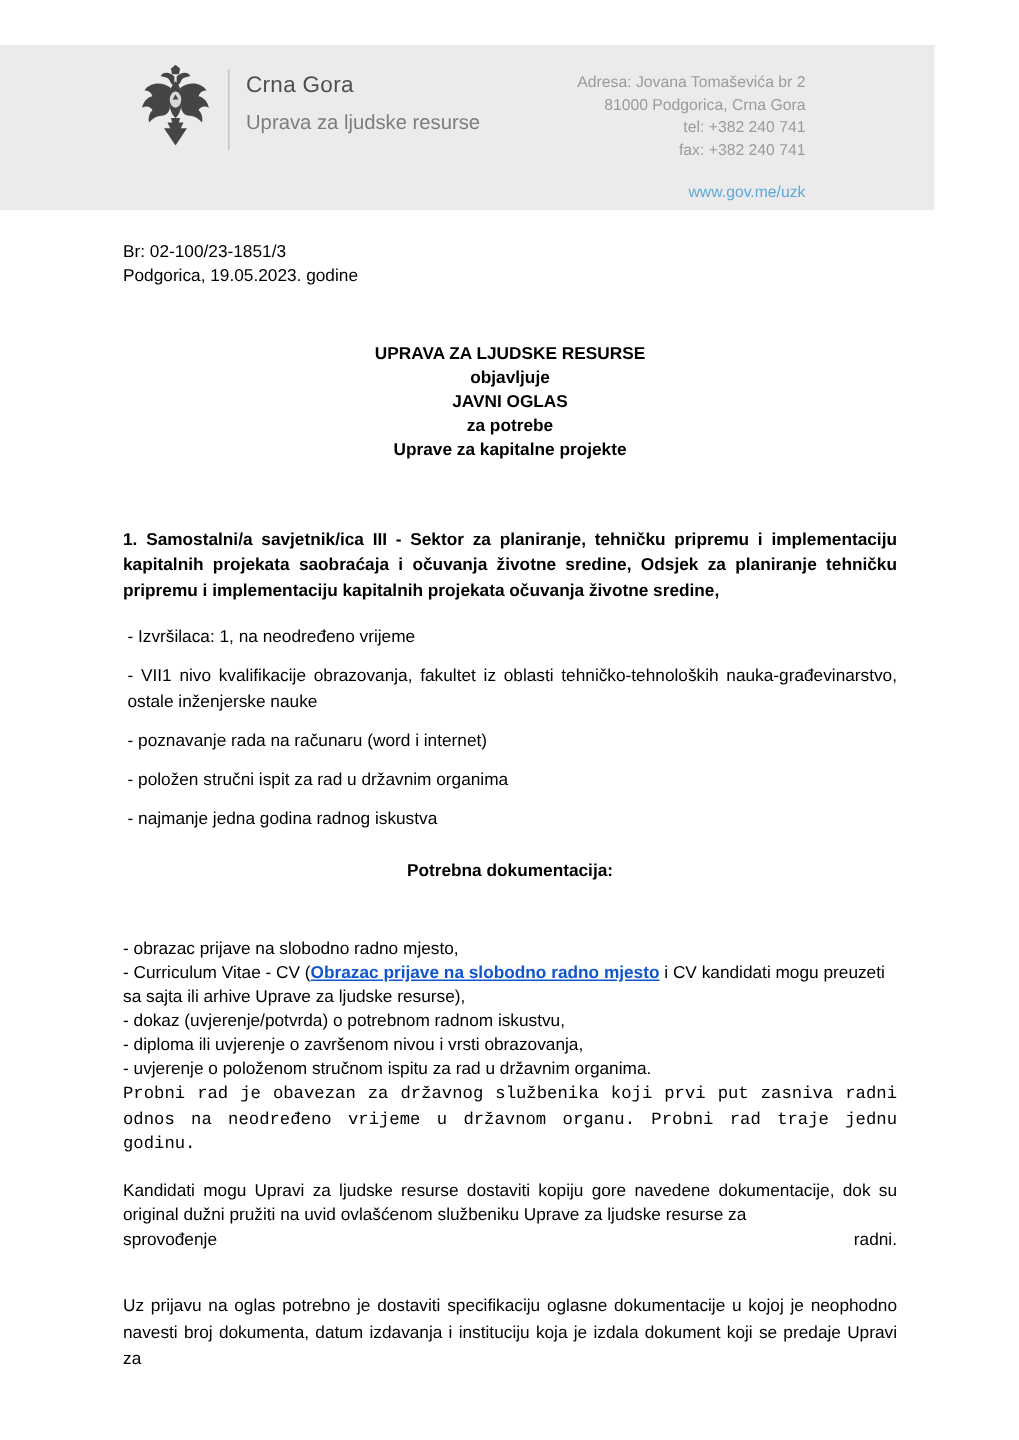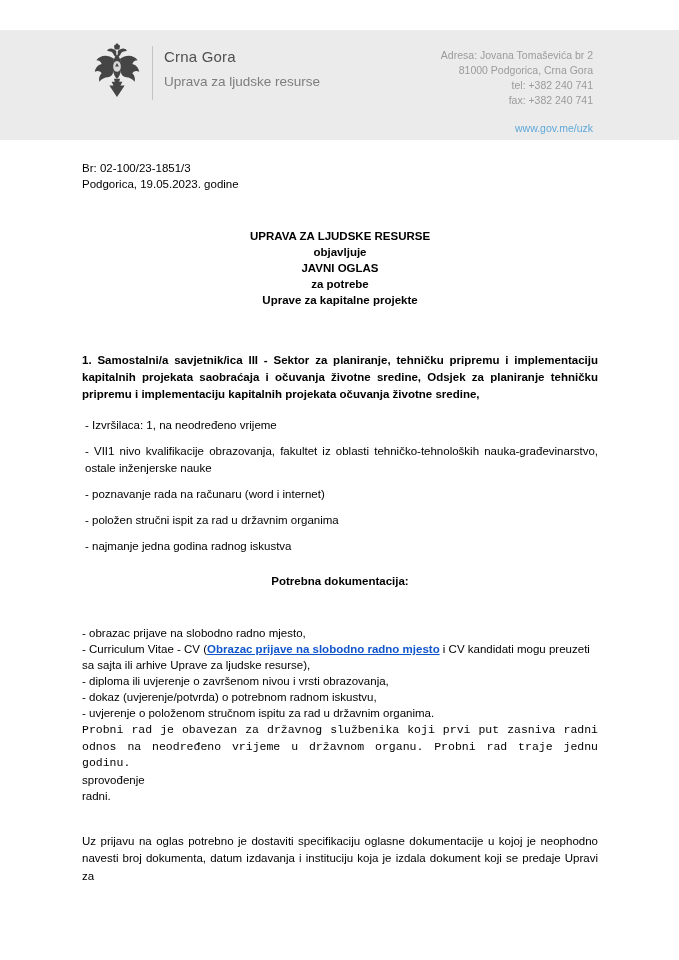--- a/index.html
+++ b/index.html
@@ -6,21 +6,21 @@
   html, body { margin: 0; padding: 0; }
   body {
     width: 679px; height: 960px;
     background: #ffffff;
     font-family: "Liberation Sans", sans-serif;
     color: #000;
   }
   .page { position: relative; width: 679px; height: 960px; background: #fff; overflow: hidden; }
 
   
-  .letterhead { position: absolute; top: 30px; left: 0; width: 679px; height: 110px; background: #ebebeb; }
+  .letterhead { position: absolute; top: 30px; left: 0; width: 623px; height: 110px; background: #ebebeb; }
   .logo { position: absolute; left: 94px; top: 12px; width: 46px; height: 58px; }
   .lh-divider { position: absolute; left: 152px; top: 16px; width: 1px; height: 54px; background: #c4c4c4; }
   .org { position: absolute; left: 164px; top: 18px; }
   .org-name { font-size: 15px; color: #4f4f4f; margin-bottom: 9px; letter-spacing: 0.2px; }
   .org-unit { font-size: 13.5px; color: #7d7d7d; }
   .address { position: absolute; right: 86px; top: 18px; text-align: right; font-size: 10.5px; line-height: 15px; color: #9b9b9b; }
   .website { display: inline-block; margin-top: 13px; color: #5fa8d8; text-decoration: none; font-size: 10.5px; text-align: right; }
 
   
   .content { position: absolute; left: 82px; top: 160px; width: 516px; font-size: 11.5px; line-height: 16px; color: #000; }
@@ -30,21 +30,21 @@
   .position-heading { font-weight: bold; text-align: justify; margin-top: 44px; line-height: 17px; }
   .req-list { margin-top: 14px; }
   .req-item { text-align: justify; line-height: 17px; margin-bottom: 9px; padding-left: 3px; }
   .doc-heading { font-weight: bold; margin-top: 18px; text-align: center; }
   .doc-list { margin-top: 36px; line-height: 16px; }
   .doc-item { text-align: left; }
   .doc-link { color: #1155cc; text-decoration: underline; font-weight: bold; }
   .para { text-align: justify; line-height: 16.5px; }
   .para-probation { margin-top: 1px; font-family: Liberation Mono, monospace; }
   .para-kandidati { margin-top: 14px; }
-  .kandidati-last { display: flex; justify-content: space-between; line-height: 16.5px; flex-direction: column; }
+  .kandidati-last { display: flex; justify-content: space-between; line-height: 16.5px; }
   .para-closing { margin-top: 28px; line-height: 17.5px; }
 </style>
 </head>
 <body>
 
 <div class="page">
 
   <div class="letterhead">
     <div class="logo">
       <svg viewBox="0 0 60 72" width="46" height="58" aria-hidden="true">
@@ -99,27 +99,30 @@
       <div class="req-item">- poznavanje rada na računaru (word i internet)</div>
       <div class="req-item">- položen stručni ispit za rad u državnim organima</div>
       <div class="req-item">- najmanje jedna godina radnog iskustva</div>
     </div>
 
     <div class="doc-heading">Potrebna dokumentacija:</div>
 
     <div class="doc-list">
       <div class="doc-item">- obrazac prijave na slobodno radno mjesto,</div>
       <div class="doc-item"><span>- Curriculum Vitae - CV (</span><a href="#" class="doc-link">Obrazac prijave na slobodno radno mjesto</a><span> i CV kandidati mogu preuzeti sa sajta ili arhive Uprave za ljudske resurse),</span></div>
+      <div class="doc-item">- dokaz (uvjerenje/potvrda) o potrebnom radnom iskustvu,</div>
       <div class="doc-item">- diploma ili uvjerenje o završenom nivou i vrsti obrazovanja,</div>
-      <div class="doc-item">- dokaz (uvjerenje/potvrda) o potrebnom radnom iskustvu,</div>
       <div class="doc-item">- uvjerenje o položenom stručnom ispitu za rad u državnim organima.</div>
     </div>
 
     <div class="para para-probation">Probni rad je obavezan za državnog službenika koji prvi put zasniva radni odnos na neodređeno vrijeme u državnom organu. Probni rad traje jednu godinu.</div>
 
+    <div class="para para-kandidati">
+      <span>Kandidati mogu Upravi za ljudske resurse dostaviti kopiju gore navedene dokumentacije, dok su original dužni pružiti na uvid ovlašćenom službeniku Uprave za ljudske resurse za</span>
+    </div>
     <div class="kandidati-last">
       <span>sprovođenje</span>
       <span>radni.</span>
     </div>
 
     <div class="para para-closing">Uz prijavu na oglas potrebno je dostaviti specifikaciju oglasne dokumentacije u kojoj je neophodno navesti broj dokumenta, datum izdavanja i instituciju koja je izdala dokument koji se predaje Upravi za</div>
 
   </div>
 </div>
 

